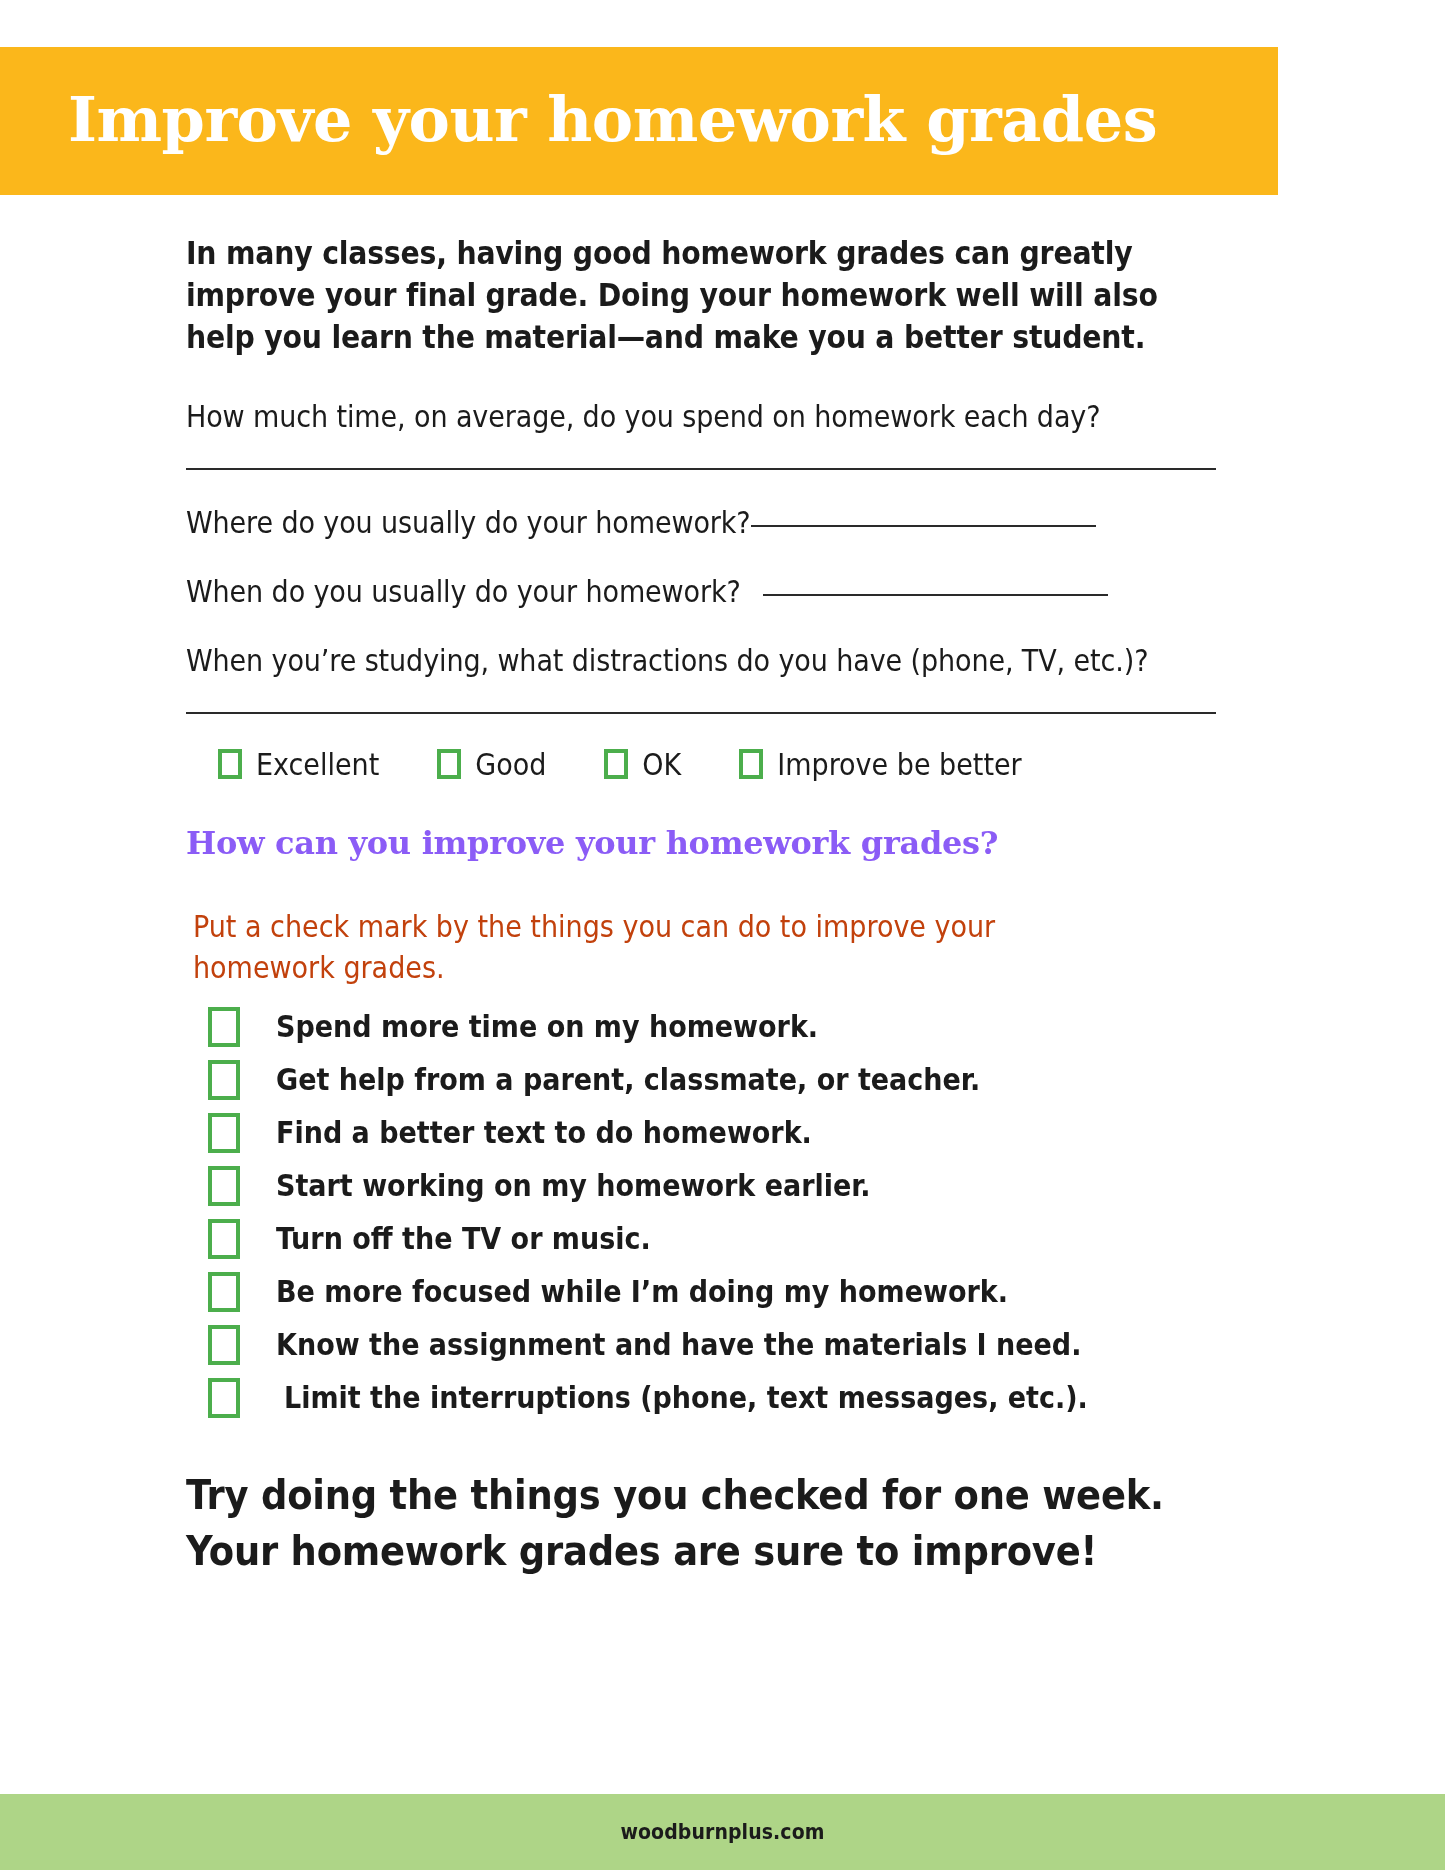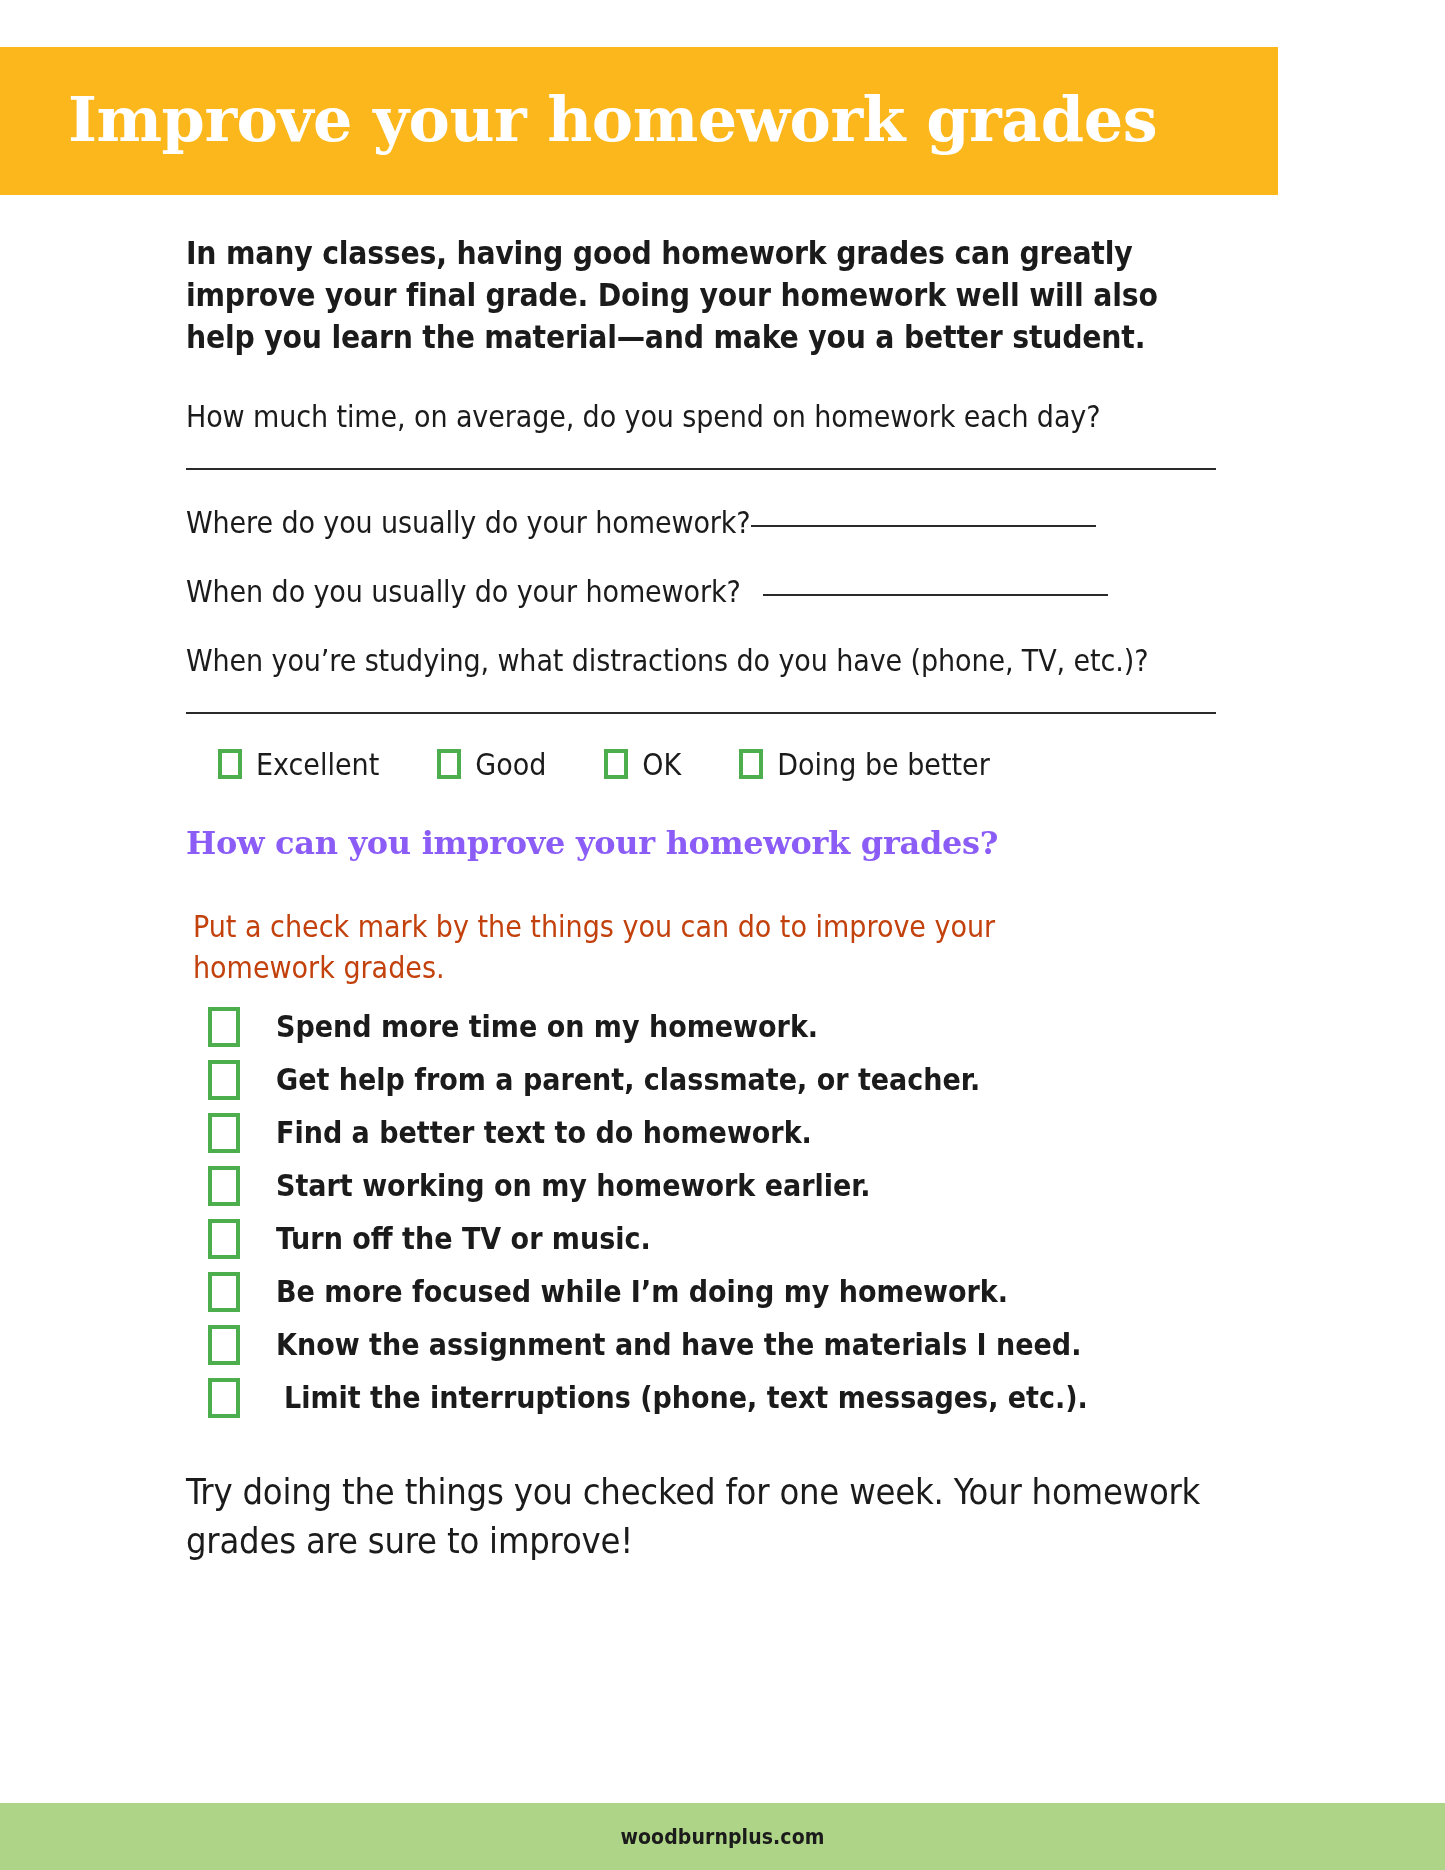--- a/index.html
+++ b/index.html
@@ -172,36 +172,36 @@
     color: #1b1b1b;
     margin-left: 36px;
     white-space: nowrap;
     font-weight: bold;
   }
   .check-item.indented .check-label { margin-left: 44px; }
 
   
   .closing {
     font-family: "DejaVu Sans Condensed", "Liberation Sans Narrow", "Liberation Sans", sans-serif;
-    font-weight: 400;
-    font-size: 36px;
+    font-weight: 700;
+    font-size: 41px;
     line-height: 1.36;
     color: #1b1b1b;
     width: 1060px;
     letter-spacing: -0.2px;
     margin-top: 44px;
   }
 
   
   .footer {
     position: absolute;
     left: 0;
     bottom: 0;
     width: 1445px;
-    height: 67px;
+    height: 76px;
     background: #aed587;
     display: flex;
     align-items: center;
     justify-content: center;
   }
   .footer-text {
     font-family: "DejaVu Sans Condensed", "Liberation Sans Narrow", "Liberation Sans", sans-serif;
     font-weight: 700;
     font-size: 21px;
     color: #1b1b1b;
@@ -252,21 +252,21 @@
       <label class="rating-opt">
         <span class="cb-small"></span>
         <span class="rating-label">Good</span>
       </label>
       <label class="rating-opt">
         <span class="cb-small"></span>
         <span class="rating-label">OK</span>
       </label>
       <label class="rating-opt">
         <span class="cb-small"></span>
-        <span class="rating-label">Doing be better</span>
+        <span class="rating-label">Improve be better</span>
       </label>
     </div>
 
     <div class="blue-head">How can you improve your homework grades?</div>
 
     <div class="check-intro">
       <span>Put a check mark by the things you can do to improve your</span>
       <span>homework grades.</span>
     </div>
 

